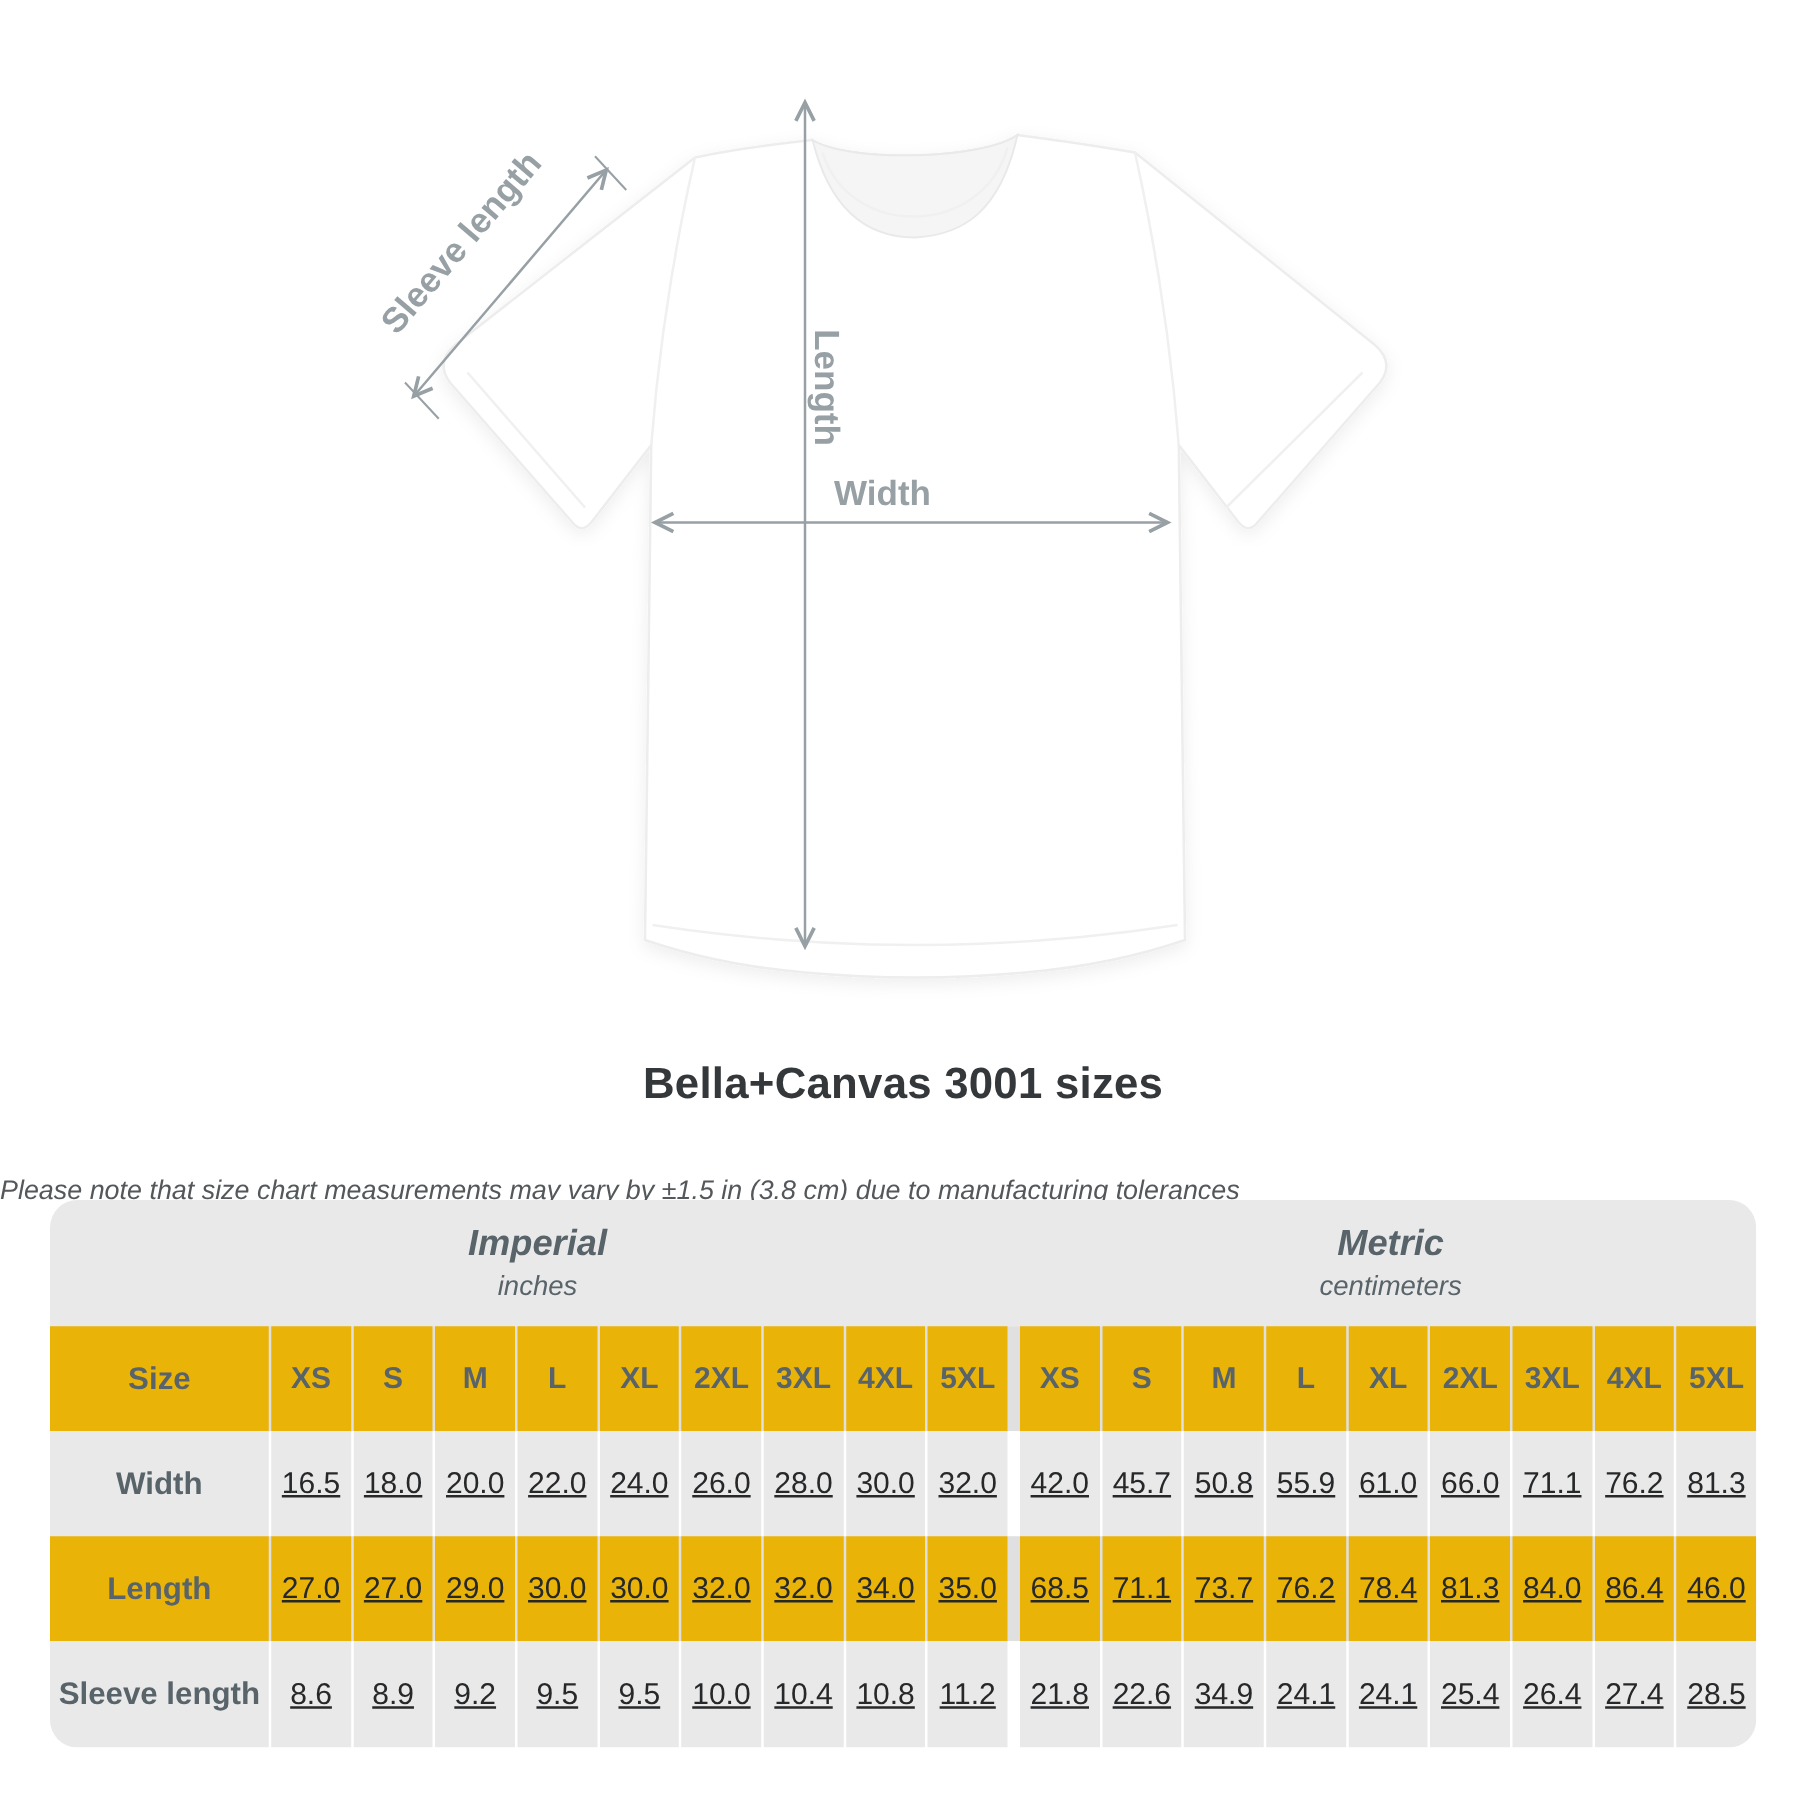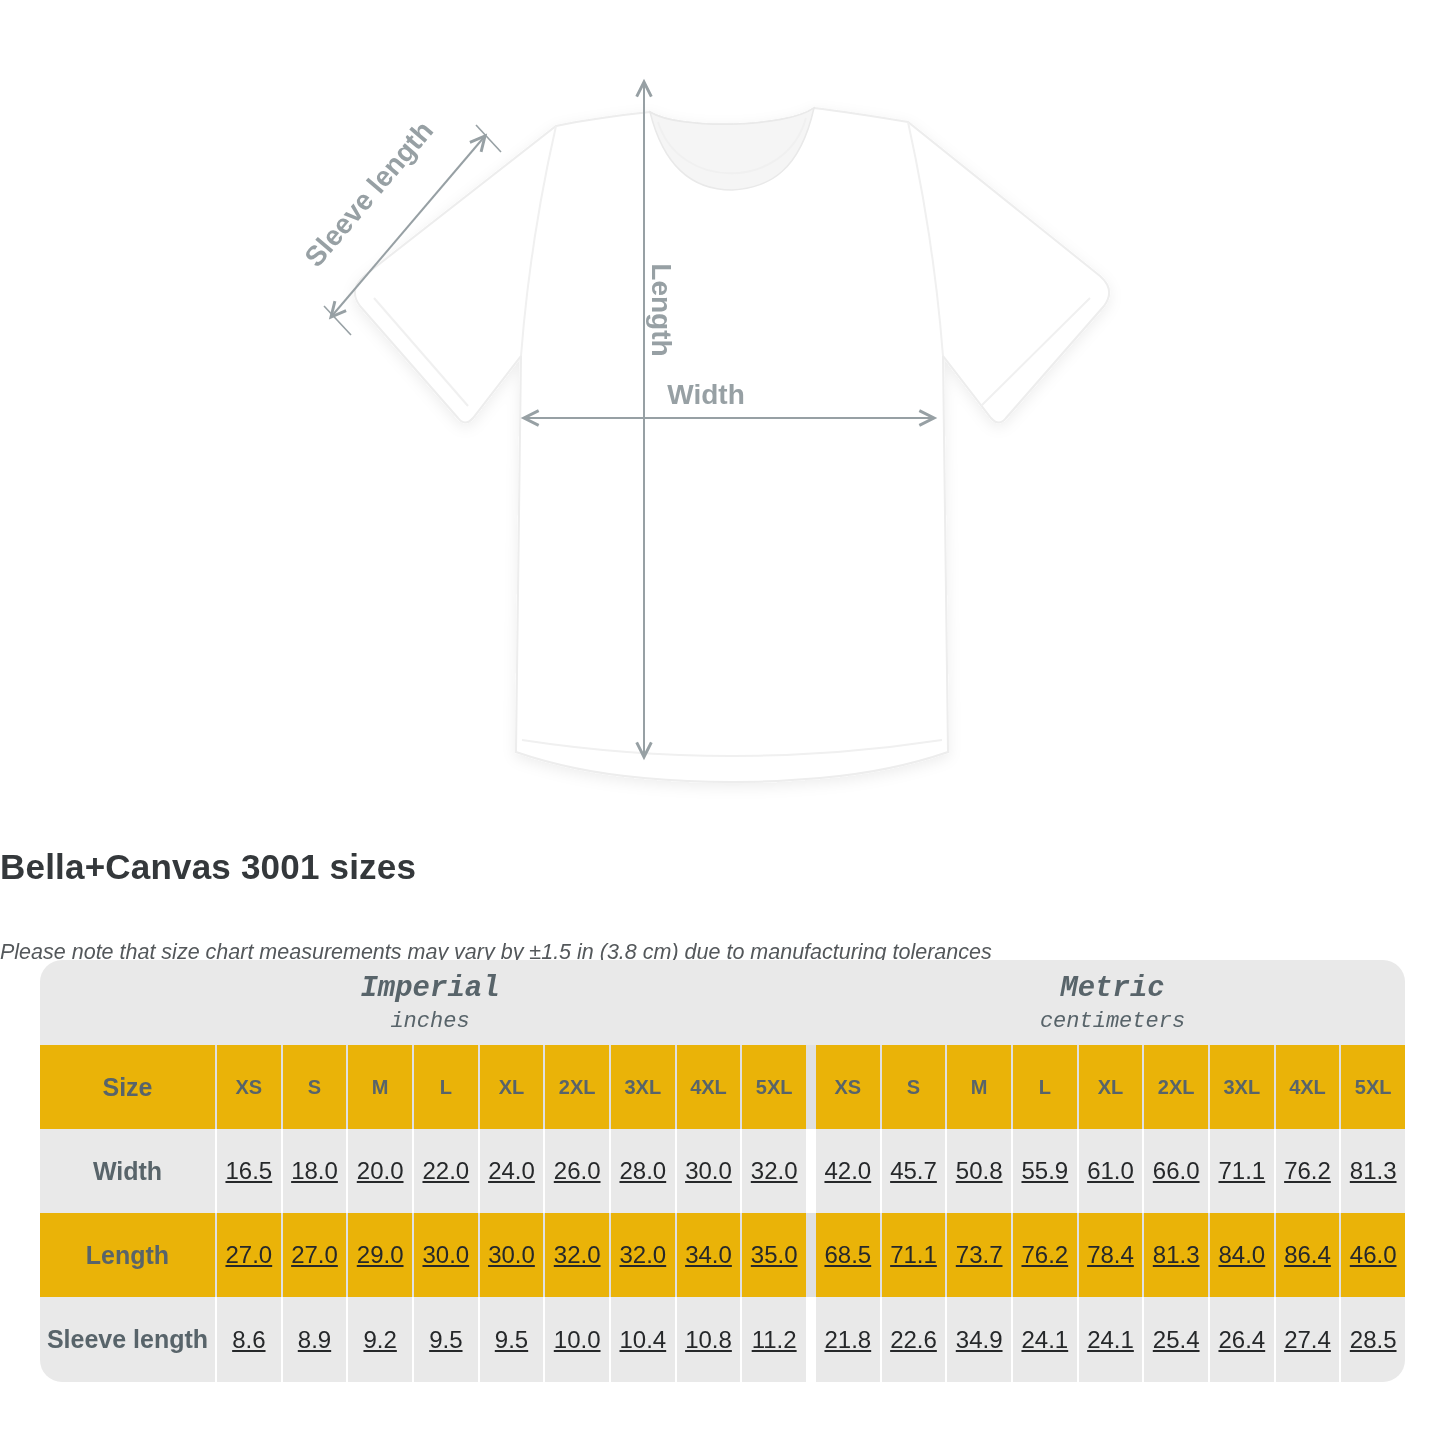--- a/index.html
+++ b/index.html
@@ -20,50 +20,50 @@
   .diagram{position:absolute;left:0;top:0;}
   .shirt-fill{fill:#ffffff;stroke:#ededed;stroke-width:2;}
   .neck{fill:#f5f5f5;stroke:#e9e9e9;stroke-width:1.5;}
   .seam{fill:none;stroke:#f0f0f0;stroke-width:2;}
   .arrow-stroke{stroke:var(--arrow-gray);fill:none;stroke-width:2;}
   .tick-stroke{stroke:var(--arrow-gray);fill:none;stroke-width:1.6;}
   .dim-label{fill:var(--arrow-gray);font-family:"Liberation Sans",sans-serif;
              font-size:28px;font-weight:bold;}
   
   .page-title{
-    position:absolute;left:0;top:847px;width:100%;
+    position:absolute;left:0;top:847px;width:100%;text-align:center;
     font-size:35px;font-weight:bold;color:var(--title-dark);letter-spacing:.2px;
   }
   .page-subtitle{
     position:absolute;left:0;top:940px;width:100%;text-align:left;
     font-size:21.5px;font-style:italic;color:var(--subtitle-gray);
   }
   
   .table-wrap{
     position:absolute;left:40px;top:960px;width:1365px;
     border-radius:22px;overflow:hidden;
   }
-  .band{display:grid;grid-template-columns:780px 1fr;background:var(--table-gray);height:85px;font-family:Liberation Mono, monospace;}
+  .band{display:grid;grid-template-columns:780px 1fr;background:var(--table-gray);height:101px;}
   .band-half{display:flex;flex-direction:column;align-items:center;justify-content:center;gap:4px;}
   .band-title{font-size:29px;font-weight:bold;font-style:italic;color:var(--label-gray);}
   .band-sub{font-size:22px;font-style:italic;color:var(--label-gray);}
   .trow{
     display:grid;
     grid-template-columns:175px repeat(9,1fr) 6px repeat(9,1fr);
     column-gap:2px;height:84px;
   }
   .trow:last-child{height:85px;}
   .trow.white{background:var(--sep-gray);}
   .trow.white>.cell{background:#eab308;}
   .trow.gray{background:#ffffff;}
   .trow.gray>.cell{background:var(--table-gray);}
   .trow>.cell.mid{background:transparent;}
   .cell{display:flex;align-items:center;justify-content:center;}
   .cell.rlabel{font-size:25px;font-weight:bold;color:var(--label-gray);}
-  .cell.sizeh{font-size:20px;font-weight:bold;color:var(--label-gray);}
+  .cell.sizeh{font-size:24px;font-weight:bold;color:var(--label-gray);}
   .cell.val{font-size:24px;color:var(--value-dark);text-decoration:underline;}
 </style>
 </head>
 <body>
 
 <div class="canvas">
 
   <svg class="diagram" width="1445" height="845" viewBox="0 0 1445 845">
     <defs>
       <marker id="ah" viewBox="0 0 12 12" refX="10" refY="6" markerWidth="11" markerHeight="11" orient="auto-start-reverse">

